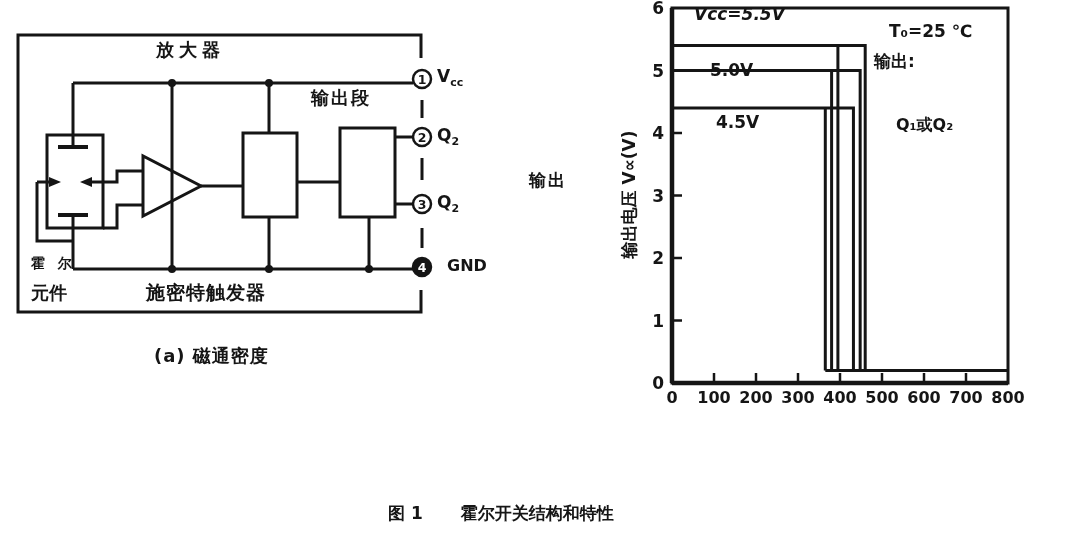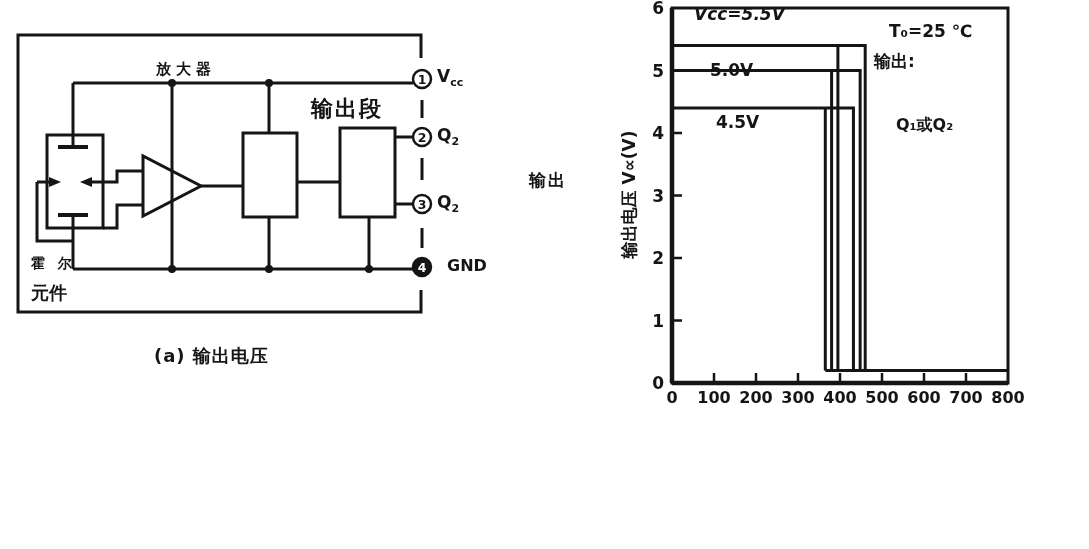--- a/index.html
+++ b/index.html
@@ -5,22 +5,22 @@
   html,body{margin:0;padding:0;background:#fff;}
   #page{position:relative;width:1089px;height:549px;background:#ffffff;overflow:hidden;
         font-family:"DejaVu Sans","Liberation Sans",sans-serif;color:#151515;}
   .abs{position:absolute;white-space:nowrap;}
   .cn{font-weight:bold;}
   svg{position:absolute;left:0;top:0;}
   #circuit-wrap{position:absolute;left:0;top:0;width:600px;height:400px;}
   #chart-wrap{position:absolute;left:600px;top:0;width:489px;height:480px;}
   .term-label{font-size:17px;font-weight:bold;}
   .term-label sub{font-size:11px;font-weight:bold;margin-top:44px;}
-  .amp-label{left:156px;top:60px;font-size:15px;letter-spacing:5px;text-align:right;}
-  .outstage-label{left:311px;top:94px;font-size:22px;letter-spacing:2px;text-align:right;}
+  .amp-label{left:156px;top:38px;font-size:18px;letter-spacing:5px;text-align:right;}
+  .outstage-label{left:311px;top:86px;font-size:18px;letter-spacing:2px;text-align:right;}
   .schmitt-label{left:146px;top:280px;font-size:19px;letter-spacing:1px;}
   .hall1{left:31px;top:255px;font-size:14px;letter-spacing:4px;}
   .hall2{left:31px;top:281px;font-size:18px;}
   .output-label{left:481px;top:169px;font-size:17px;letter-spacing:2px;margin-left:48px;}
   .circ-caption{left:154px;top:344px;font-size:18px;letter-spacing:1px;}
   .ann{font-size:17px;font-weight:bold;}
   .ann-vcc{left:94px;top:4px;font-style:italic;}
   .ann-50{left:110px;top:60px;}
   .ann-45{left:116px;top:112px;}
   .ann-temp{left:289px;top:21px;font-weight:600;}
@@ -96,30 +96,31 @@
       <g font-size="12.5" font-weight="bold" text-anchor="middle" fill="#151515">
         <text x="422" y="83.5">1</text>
         <text x="422" y="141.5">2</text>
         <text x="422" y="208.5">3</text>
         <text x="422" y="271.5" fill="#fff">4</text>
       </g>
     </svg>
 
     <div class="abs cn amp-label">放大器</div>
     <div class="abs cn outstage-label">输出段</div>
+    <div class="abs cn schmitt-label">施密特触发器</div>
     <div class="abs cn hall1">霍 尔</div>
     <div class="abs cn hall2">元件</div>
     <div class="abs cn output-label">输出</div>
 
     <div class="abs term-label" style="left:437px;top:66px;"><span>V</span><sub>cc</sub></div>
     <div class="abs term-label" style="left:437px;top:125px;"><span>Q</span><sub>2</sub></div>
     <div class="abs term-label" style="left:437px;top:192px;"><span>Q</span><sub>2</sub></div>
     <div class="abs term-label" style="left:447px;top:256px;font-size:16px;"><span>GND</span><sub></sub></div>
 
-    <div class="abs cn circ-caption">(a) 输出电压</div>
+    <div class="abs cn circ-caption">(a) 磁通密度</div>
   </div>
 
   <div id="chart-wrap">
     <svg id="plot" width="489" height="470" viewBox="0 0 489 470">
         <rect x="72" y="8" width="336" height="375" fill="none" stroke="#151515" stroke-width="3"></rect>
         <line x1="72" y1="383" x2="72" y2="8" stroke="#151515" stroke-width="4.5"></line>
         <line x1="72" y1="383" x2="408" y2="383" stroke="#151515" stroke-width="4.5"></line>
         <text x="72" y="403" text-anchor="middle" font-size="16" font-weight="600" fill="#151515">0</text>
         <line x1="114" y1="383" x2="114" y2="373" stroke="#151515" stroke-width="2.5"></line>
         <text x="114" y="403" text-anchor="middle" font-size="16" font-weight="600" fill="#151515">100</text>
@@ -160,14 +161,18 @@
     <div class="abs ann ann-vcc">Vcc=5.5V</div>
     <div class="abs ann ann-50">5.0V</div>
     <div class="abs ann ann-45">4.5V</div>
     <div class="abs ann ann-temp">T₀=25 ℃</div>
     <div class="abs ann ann-out">输出:</div>
     <div class="abs ann ann-q">Q₁或Q₂</div>
 
     <div class="abs cn y-title">输出电压 V∝(V)</div>
   </div>
 
+  <div id="fig-caption">
+    <span>图 1</span>
+    <span>霍尔开关结构和特性</span>
+  </div>
 
 </div>
 
 </body></html>

